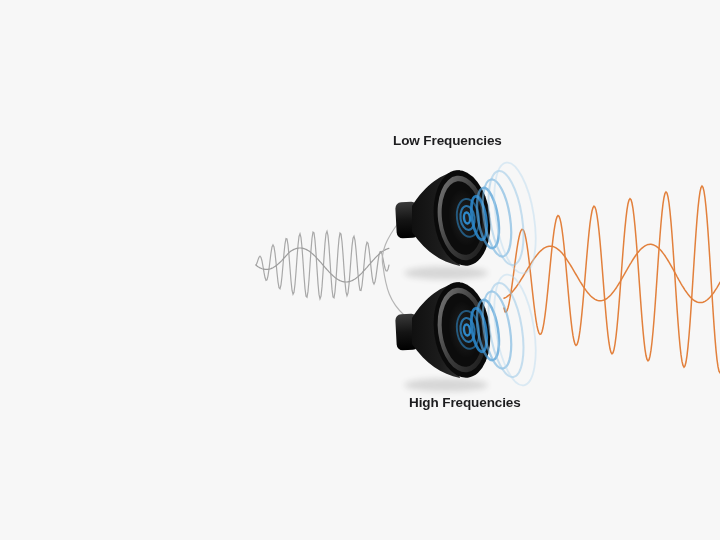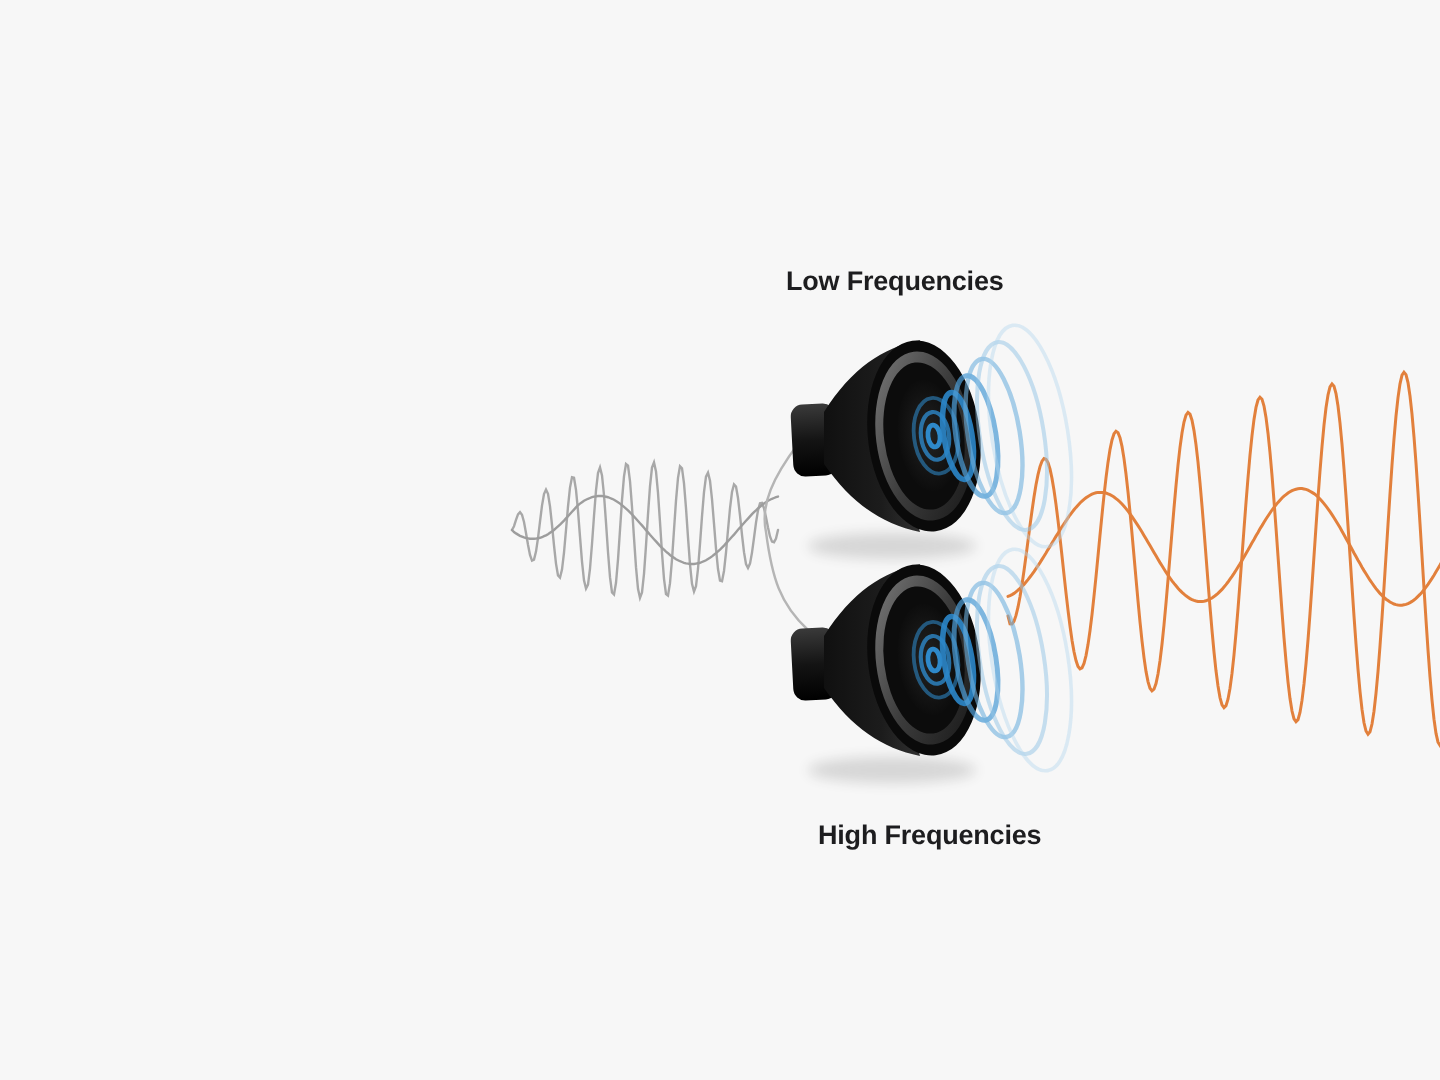--- a/index.html
+++ b/index.html
@@ -2,21 +2,21 @@
 <html><head>
 <meta charset="utf-8">
 <style>
   html,body{margin:0;padding:0;background:#f7f7f7;}
   .stage{position:relative;width:720px;height:540px;background:#f7f7f7;overflow:hidden;
          font-family:"Liberation Sans", sans-serif;}
   .stage svg{position:absolute;left:0;top:0;}
   .freq-label{position:absolute;font-size:13.5px;font-weight:700;color:#1d1d1f;
               letter-spacing:-0.1px;white-space:nowrap;}
   #label-low{left:393px;top:133px;}
-  #label-high{left:393px;top:410px;padding-left:16px;}
+  #label-high{left:393px;top:395px;padding-left:16px;}
 </style>
 </head>
 <body>
 
 <div class="stage">
 
   <svg id="scene" width="720" height="540" viewBox="0 0 720 540">
     <defs>
       <filter id="soft" x="-80%" y="-80%" width="260%" height="260%">
         <feGaussianBlur stdDeviation="3.2"></feGaussianBlur>

